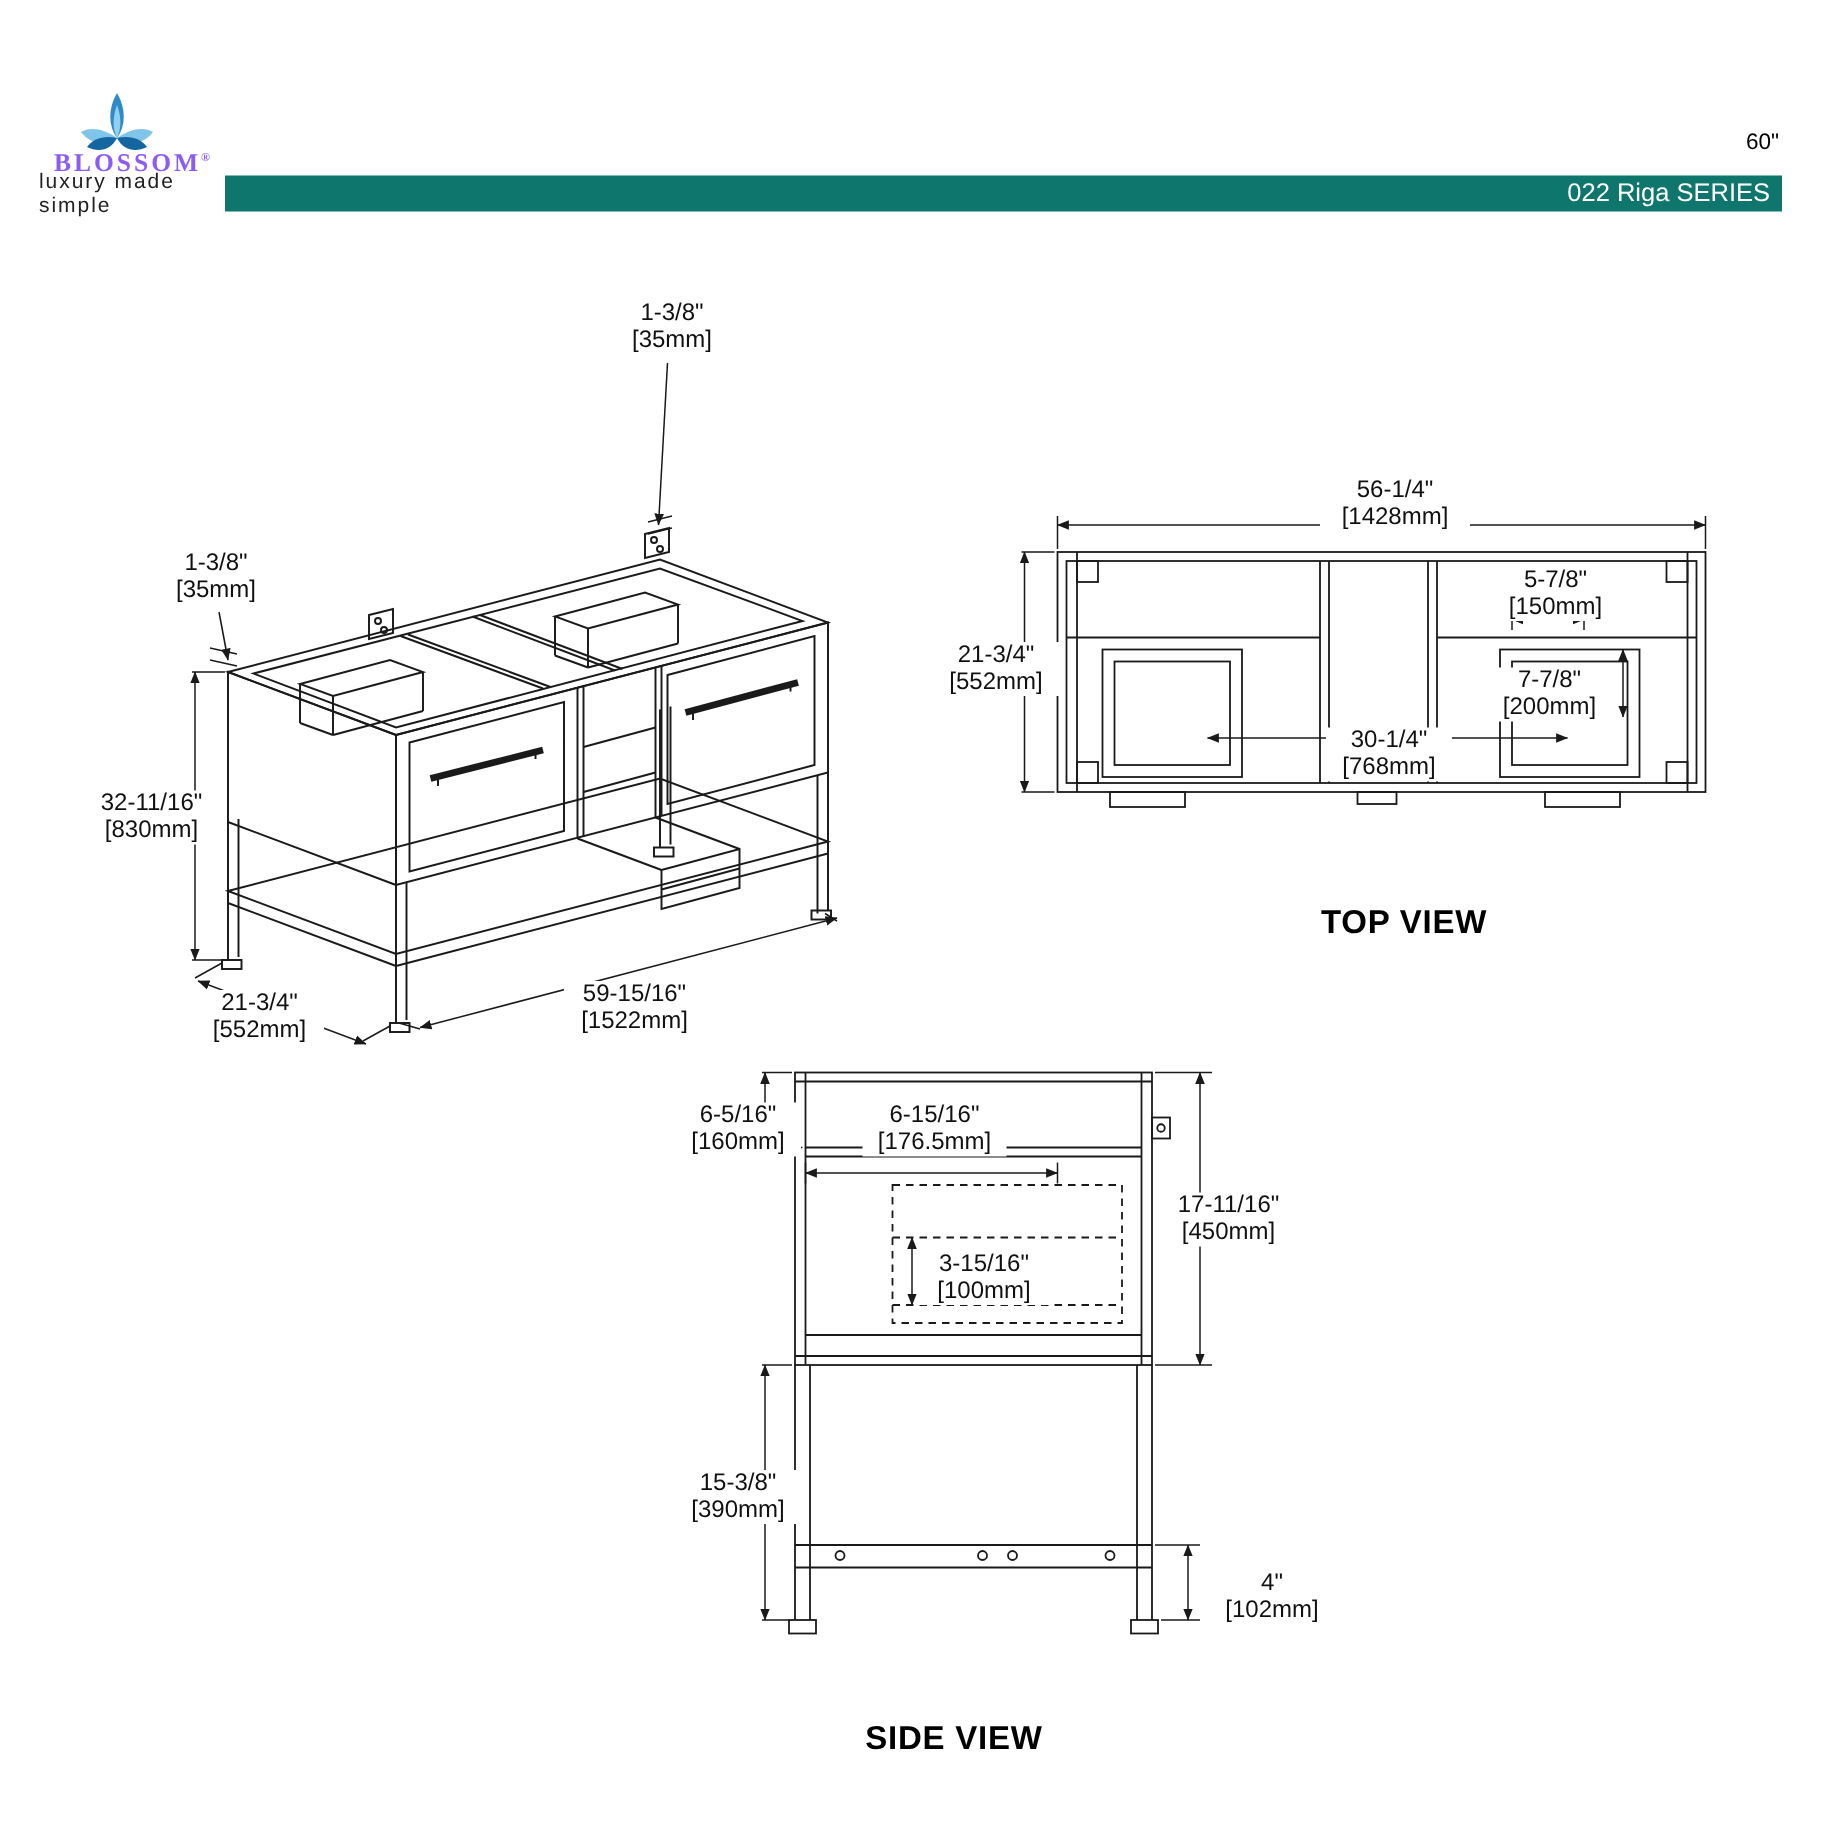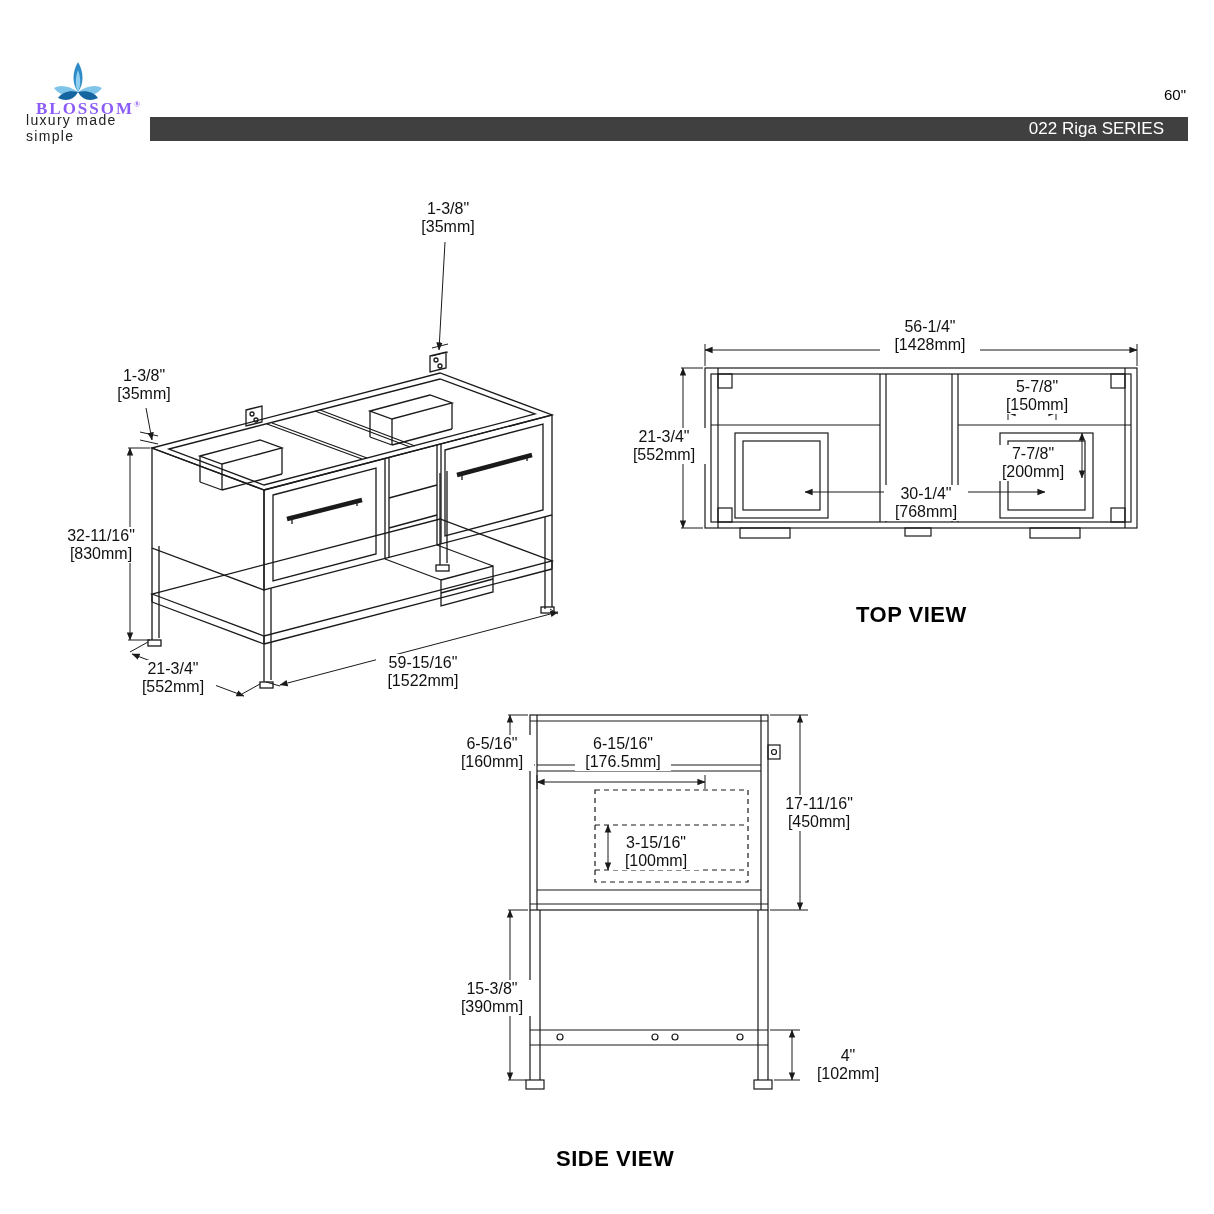--- a/index.html
+++ b/index.html
@@ -9,37 +9,37 @@
     font-family:"Liberation Sans",sans-serif;color:#111;
   }
   svg.draw{position:absolute;overflow:visible}
   .dim{
     position:absolute;display:flex;flex-direction:column;align-items:center;
     justify-content:center;text-align:center;font-size:16px;line-height:1.12;
     background:#fff;z-index:6;color:#111;
   }
   .dim span{white-space:nowrap}
   .vtitle{
-    position:absolute;font-size:22px;font-weight:bold;
+    position:absolute;text-align:center;font-size:22px;font-weight:bold;
     letter-spacing:.5px;z-index:6;color:#000;
   }
   .brand{
     position:absolute;left:26px;top:99px;width:124px;text-align:center;
     font-family:"Liberation Serif",serif;font-weight:bold;font-size:17px;
     letter-spacing:2px;color:#8b5cf6;
   }
   .brand sup{font-size:8px;letter-spacing:0}
   .tagline{
     position:absolute;left:26px;top:112px;width:124px;
     font-size:14px;letter-spacing:1.3px;color:#222;
   }
   .series-bar{
     position:absolute;left:150px;top:117px;width:1038px;height:24px;
-    background:#404040;color:#fff;display:flex;align-items:center;
-    justify-content:flex-end;padding-right:24px;font-size:17px;
+    background:#0f766e;color:#fff;display:flex;align-items:center;
+    justify-content:flex-end;padding-right:8px;font-size:17px;
   }
   .size-label{
     position:absolute;left:1100px;top:86px;width:86px;text-align:right;
     font-size:15px;color:#000;
   }
 </style>
 </head>
 <body>
 
 <svg class="draw" style="left:52px;top:60px;width:52px;height:46px" viewBox="0 0 52 46">

